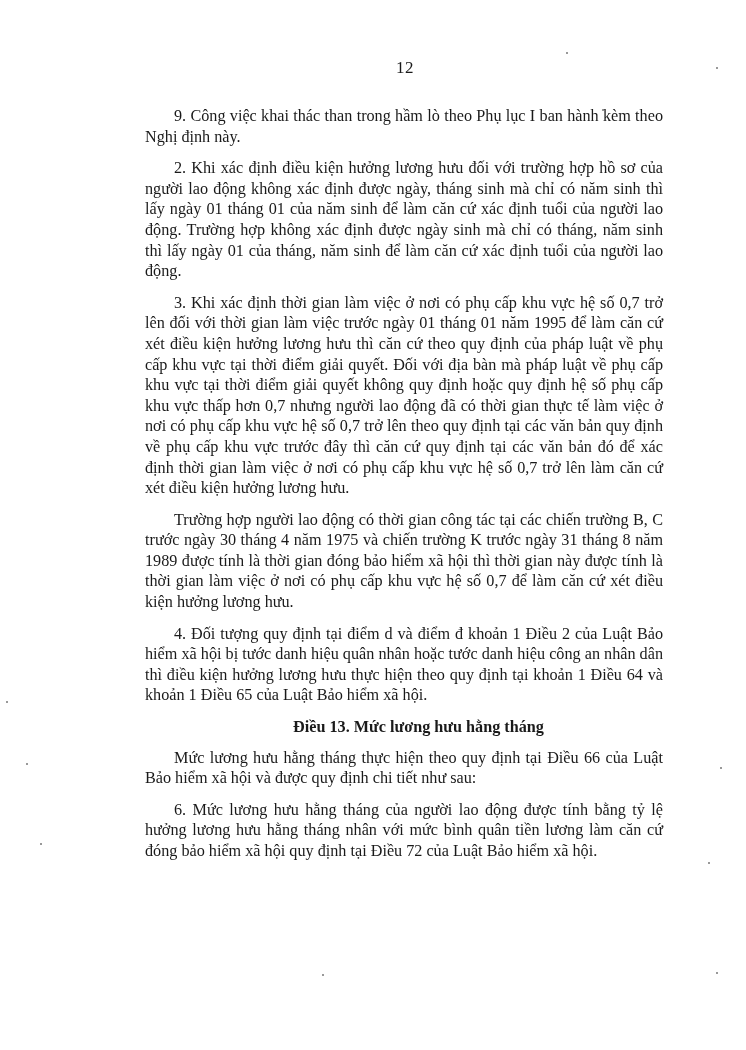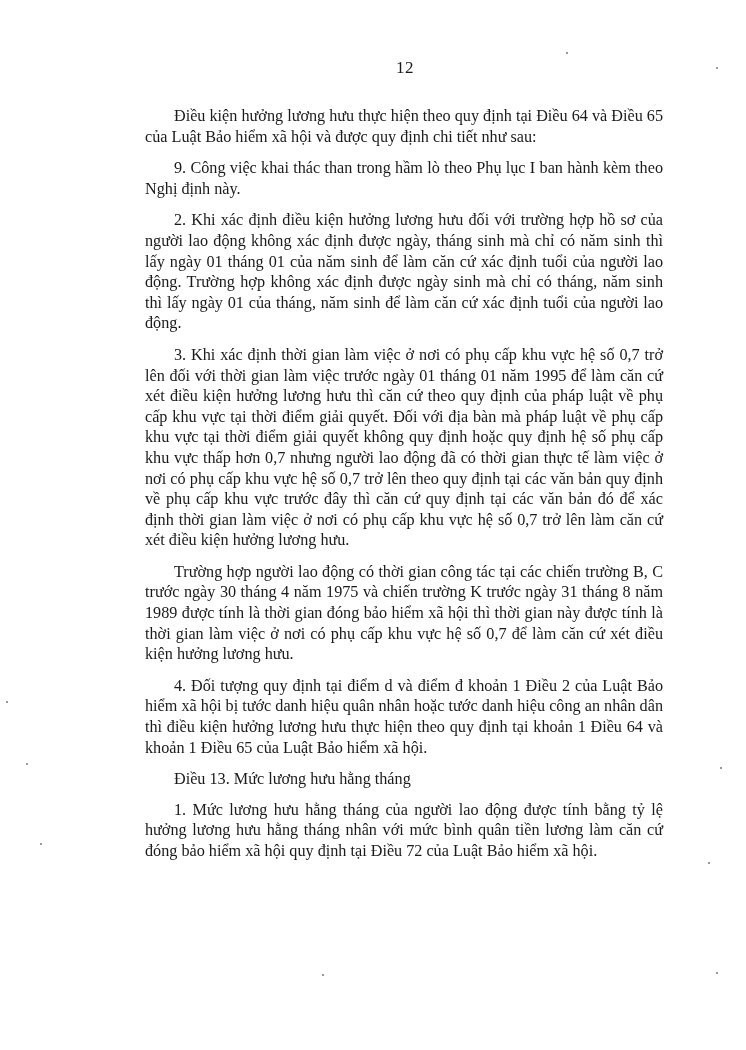--- a/index.html
+++ b/index.html
@@ -18,41 +18,42 @@
   }
   .para {
     margin: 0 0 11px 0;
     text-indent: 29px;
     text-align: justify;
     text-align-last: left;
   }
   .heading {
     margin: 0 0 10px 0;
     text-indent: 29px;
-    font-weight: normal;
+    font-weight: bold;
+    text-align: center;
   }
   .speck {
     position: absolute; width: 2px; height: 2px; border-radius: 50%;
     background: #777;
   }
 </style>
 </head>
 <body>
 
 <div class="page-number">12</div>
 
 <div class="content">
-  <p class="para">Điều kiện hưởng lương hưu thực hiện theo quy định tại Điều 64 và Điều 65 của Luật Bảo hiểm xã hội và được quy định chi tiết như sau:</p>
   <p class="para">9. Công việc khai thác than trong hầm lò theo Phụ lục I ban hành kèm theo Nghị định này.</p>
   <p class="para">2. Khi xác định điều kiện hưởng lương hưu đối với trường hợp hồ sơ của người lao động không xác định được ngày, tháng sinh mà chỉ có năm sinh thì lấy ngày 01 tháng 01 của năm sinh để làm căn cứ xác định tuổi của người lao động. Trường hợp không xác định được ngày sinh mà chỉ có tháng, năm sinh thì lấy ngày 01 của tháng, năm sinh để làm căn cứ xác định tuổi của người lao động.</p>
   <p class="para">3. Khi xác định thời gian làm việc ở nơi có phụ cấp khu vực hệ số 0,7 trở lên đối với thời gian làm việc trước ngày 01 tháng 01 năm 1995 để làm căn cứ xét điều kiện hưởng lương hưu thì căn cứ theo quy định của pháp luật về phụ cấp khu vực tại thời điểm giải quyết. Đối với địa bàn mà pháp luật về phụ cấp khu vực tại thời điểm giải quyết không quy định hoặc quy định hệ số phụ cấp khu vực thấp hơn 0,7 nhưng người lao động đã có thời gian thực tế làm việc ở nơi có phụ cấp khu vực hệ số 0,7 trở lên theo quy định tại các văn bản quy định về phụ cấp khu vực trước đây thì căn cứ quy định tại các văn bản đó để xác định thời gian làm việc ở nơi có phụ cấp khu vực hệ số 0,7 trở lên làm căn cứ xét điều kiện hưởng lương hưu.</p>
   <p class="para">Trường hợp người lao động có thời gian công tác tại các chiến trường B, C trước ngày 30 tháng 4 năm 1975 và chiến trường K trước ngày 31 tháng 8 năm 1989 được tính là thời gian đóng bảo hiểm xã hội thì thời gian này được tính là thời gian làm việc ở nơi có phụ cấp khu vực hệ số 0,7 để làm căn cứ xét điều kiện hưởng lương hưu.</p>
   <p class="para">4. Đối tượng quy định tại điểm d và điểm đ khoản 1 Điều 2 của Luật Bảo hiểm xã hội bị tước danh hiệu quân nhân hoặc tước danh hiệu công an nhân dân thì điều kiện hưởng lương hưu thực hiện theo quy định tại khoản 1 Điều 64 và khoản 1 Điều 65 của Luật Bảo hiểm xã hội.</p>
   <p class="heading">Điều 13. Mức lương hưu hằng tháng</p>
-  <p class="para">1. Mức lương hưu hằng tháng của người lao động được tính bằng tỷ lệ hưởng lương hưu hằng tháng nhân với mức bình quân tiền lương làm căn cứ đóng bảo hiểm xã hội quy định tại Điều 72 của Luật Bảo hiểm xã hội.</p>
+  <p class="para">Mức lương hưu hằng tháng thực hiện theo quy định tại Điều 66 của Luật Bảo hiểm xã hội và được quy định chi tiết như sau:</p>
+  <p class="para">6. Mức lương hưu hằng tháng của người lao động được tính bằng tỷ lệ hưởng lương hưu hằng tháng nhân với mức bình quân tiền lương làm căn cứ đóng bảo hiểm xã hội quy định tại Điều 72 của Luật Bảo hiểm xã hội.</p>
 </div>
 
 <span class="speck" style="left:566px;top:52px;"></span>
 <span class="speck" style="left:716px;top:67px;"></span>
 <span class="speck" style="left:602px;top:109px;"></span>
 <span class="speck" style="left:6px;top:701px;"></span>
 <span class="speck" style="left:26px;top:763px;"></span>
 <span class="speck" style="left:720px;top:767px;"></span>
 <span class="speck" style="left:708px;top:862px;"></span>
 <span class="speck" style="left:40px;top:843px;"></span>

